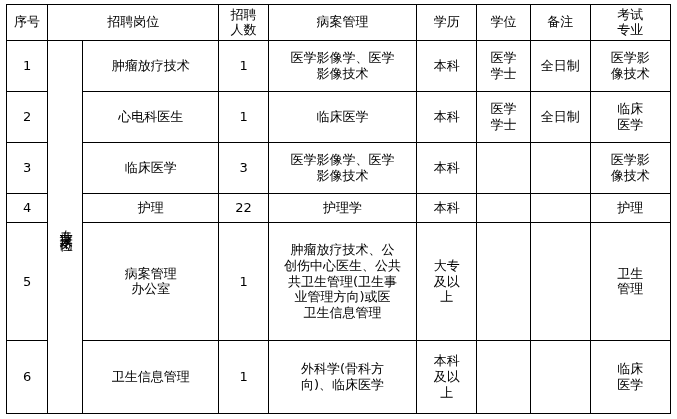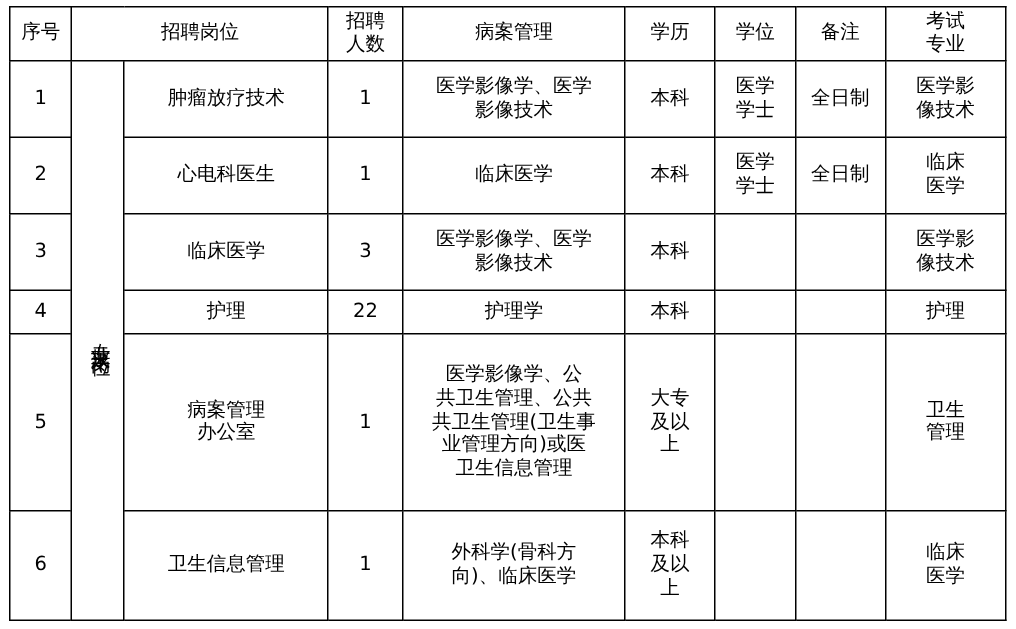--- a/index.html
+++ b/index.html
@@ -216,22 +216,22 @@
         <td>5</td>
         <td>
           <span class="cell-lines">
             <span>病案管理</span>
             <span>办公室</span>
           </span>
         </td>
         <td>1</td>
         <td class="major">
           <span class="cell-lines">
-            <span>医学影像学、公</span>
-            <span>共卫生管理、公共</span>
+            <span>肿瘤放疗技术、公</span>
+            <span>创伤中心医生、公共</span>
             <span>共卫生管理(卫生事</span>
             <span>业管理方向)或医</span>
             <span>卫生信息管理</span>
           </span>
         </td>
         <td class="narrow-stack">
           <span class="cell-lines">
             <span>大专</span>
             <span>及以</span>
             <span>上</span>

